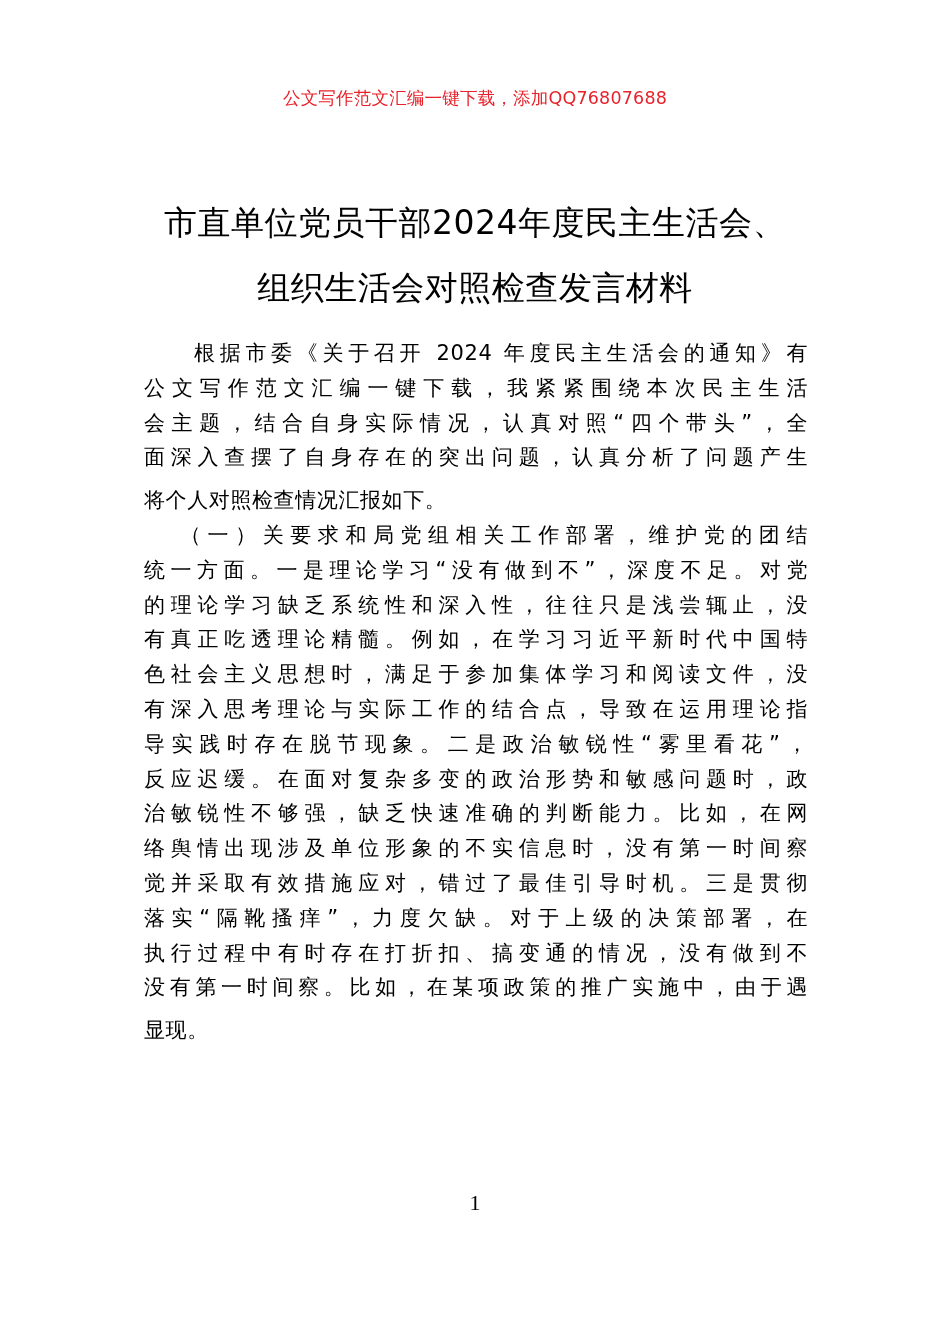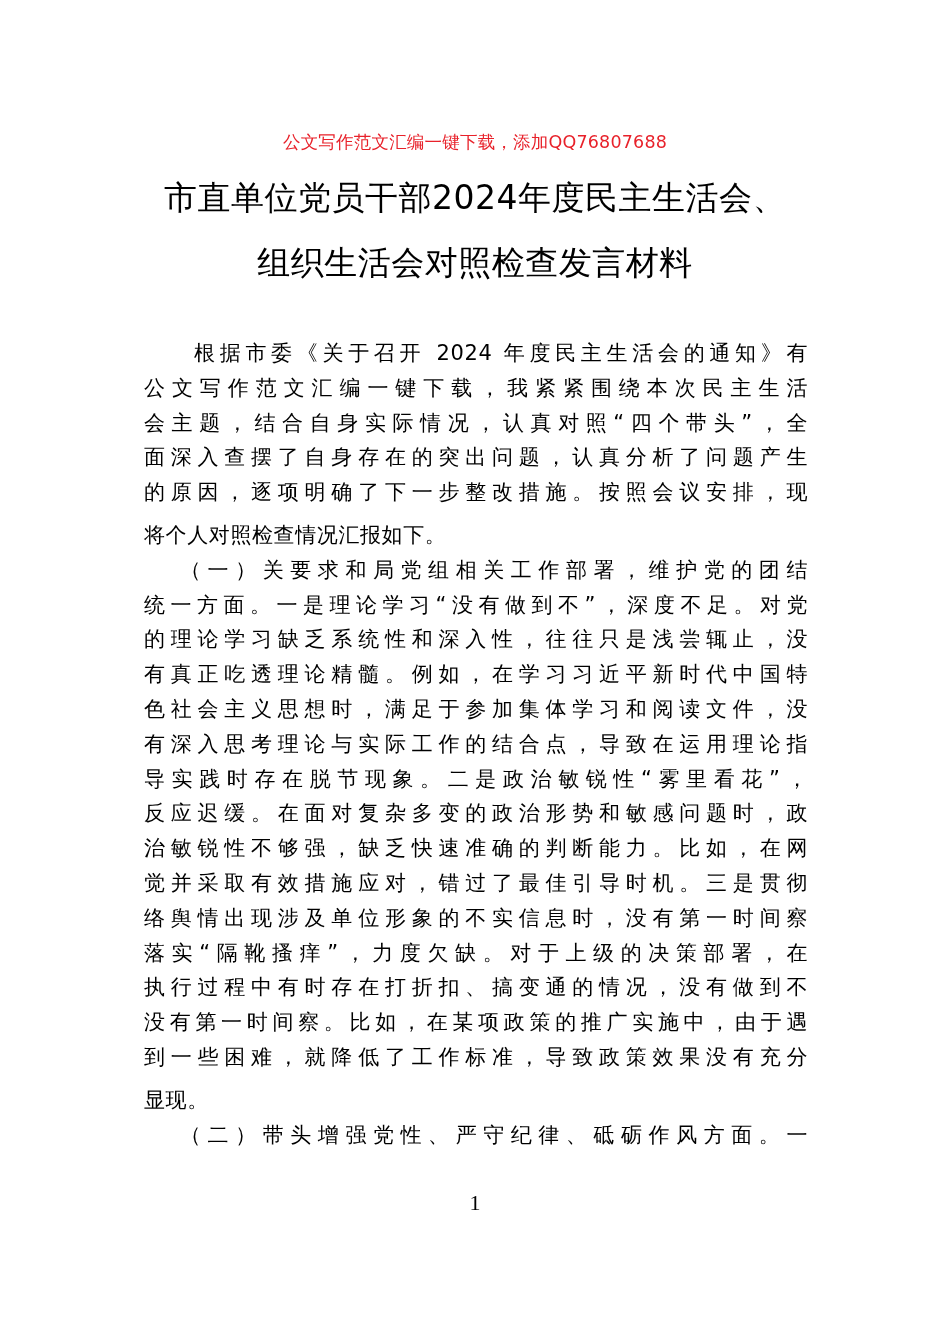--- a/index.html
+++ b/index.html
@@ -27,32 +27,32 @@
       position: absolute;
       top: 86px;
       left: 0;
       width: 950px;
       text-align: center;
       color: #e8212a;
       font-size: 17.5px;
       letter-spacing: 0.2px;
       line-height: 24px;
       white-space: nowrap;
-      margin-top: 44px;
     }
     .title {
       position: absolute;
       left: 0;
       width: 950px;
       text-align: center;
       font-family: "DejaVu Sans", sans-serif;
       font-size: 33px;
       line-height: 44px;
       white-space: nowrap;
       letter-spacing: 0.5px;
+      margin-top: 25px;
     }
     .title-1 { top: 176px; }
     .title-2 { top: 241px; }
     .body {
       position: absolute;
       left: 144px;
       top: 336px;
       width: 664px;
     }
     .line {
@@ -92,45 +92,40 @@
   <div class="title title-1">市直单位党员干部2024年度民主生活会、</div>
   <div class="title title-2">组织生活会对照检查发言材料</div>
 
   <div class="body">
 
     <div>
       <div class="line indent">根据市委《关于召开 2024 年度民主生活会的通知》有</div>
       <div class="line">公文写作范文汇编一键下载，我紧紧围绕本次民主生活</div>
       <div class="line">会主题，结合自身实际情况，认真对照“四个带头”，全</div>
       <div class="line">面深入查摆了自身存在的突出问题，认真分析了问题产生</div>
-      <div class="line">的原因，逐项明确了下一步整改措施。按照会议安排，现</div>
       <div class="line last">将个人对照检查情况汇报如下。</div>
     </div>
 
 
     <div>
       <div class="line indent" style="padding-left:36px;">（一）关要求和局党组相关工作部署，维护党的团结</div>
       <div class="line">统一方面。一是理论学习“没有做到不”，深度不足。对党</div>
       <div class="line">的理论学习缺乏系统性和深入性，往往只是浅尝辄止，没</div>
       <div class="line">有真正吃透理论精髓。例如，在学习习近平新时代中国特</div>
       <div class="line">色社会主义思想时，满足于参加集体学习和阅读文件，没</div>
       <div class="line">有深入思考理论与实际工作的结合点，导致在运用理论指</div>
       <div class="line">导实践时存在脱节现象。二是政治敏锐性“雾里看花”，</div>
       <div class="line">反应迟缓。在面对复杂多变的政治形势和敏感问题时，政</div>
       <div class="line">治敏锐性不够强，缺乏快速准确的判断能力。比如，在网</div>
+      <div class="line">络舆情出现涉及单位形象的不实信息时，没有第一时间察</div>
       <div class="line">觉并采取有效措施应对，错过了最佳引导时机。三是贯彻</div>
-      <div class="line">络舆情出现涉及单位形象的不实信息时，没有第一时间察</div>
       <div class="line">落实“隔靴搔痒”，力度欠缺。对于上级的决策部署，在</div>
       <div class="line">执行过程中有时存在打折扣、搞变通的情况，没有做到不</div>
       <div class="line">没有第一时间察。比如，在某项政策的推广实施中，由于遇</div>
-      <div class="line">到一些困难，就降低了工作标准，导致政策效果没有充分</div>
       <div class="line last">显现。</div>
     </div>
 
-    <div>
-      <div class="line indent" style="padding-left:36px;">（二）带头增强党性、严守纪律、砥砺作风方面。一</div>
-    </div>
 
   </div>
 
   <div class="page-number">1</div>
 
 </div>
 
 </body></html>

